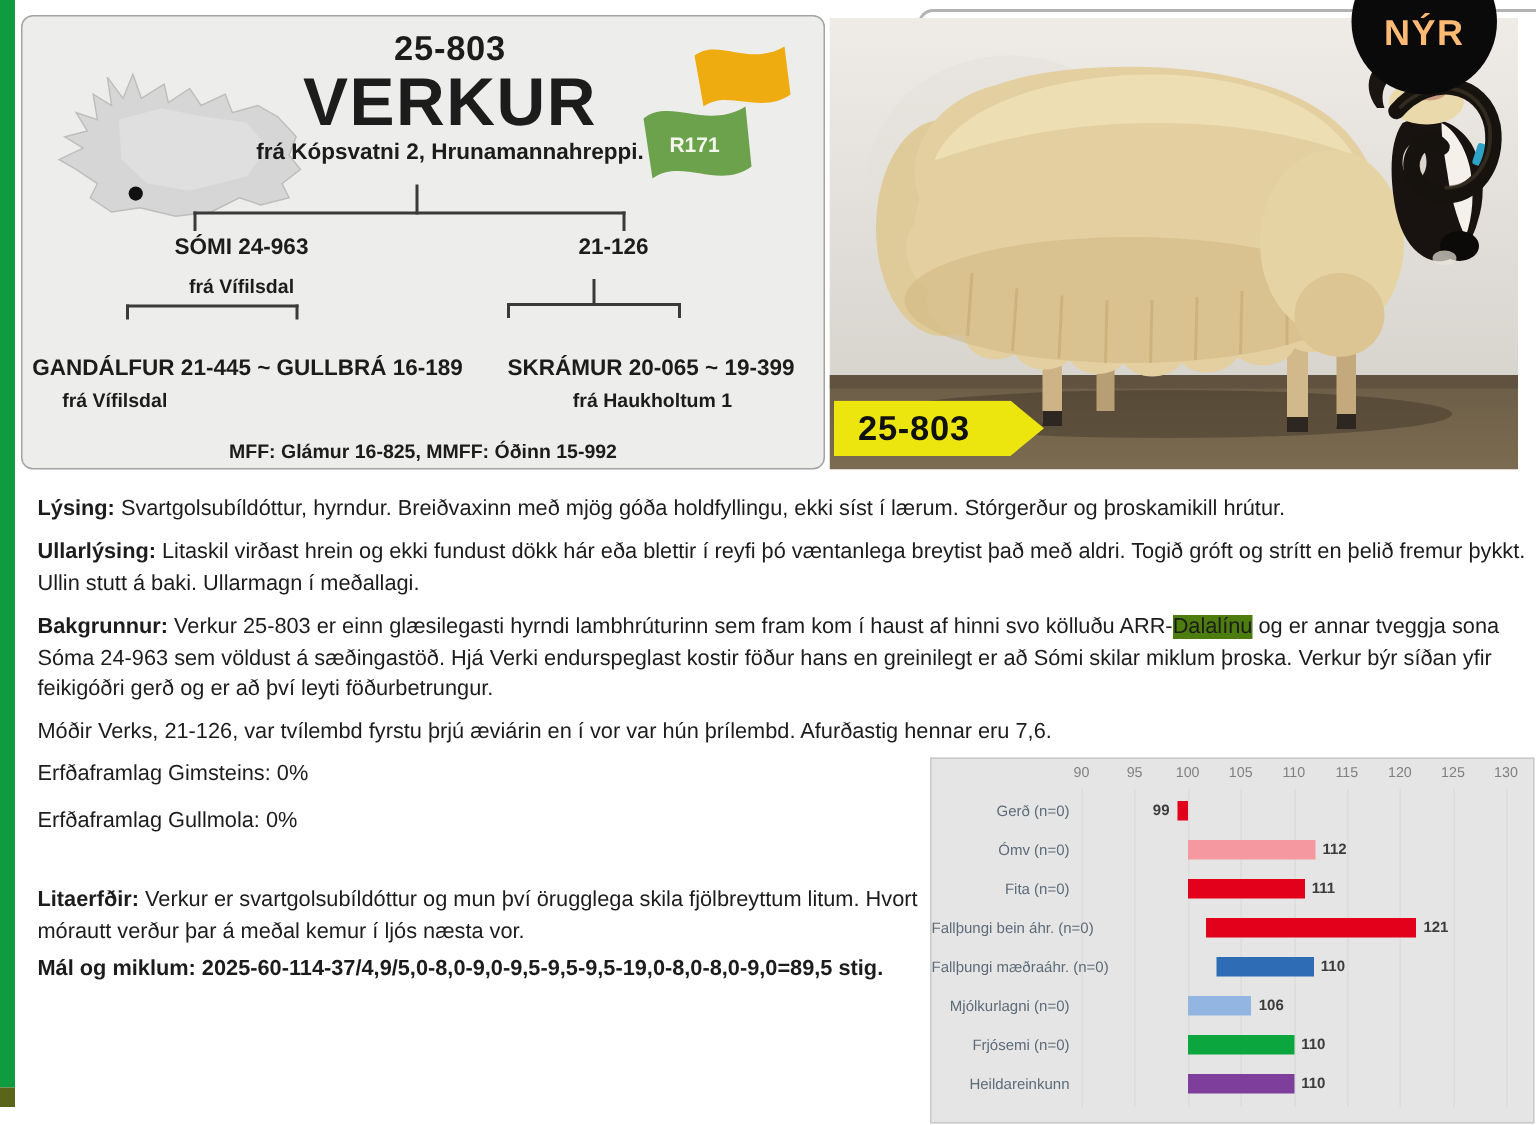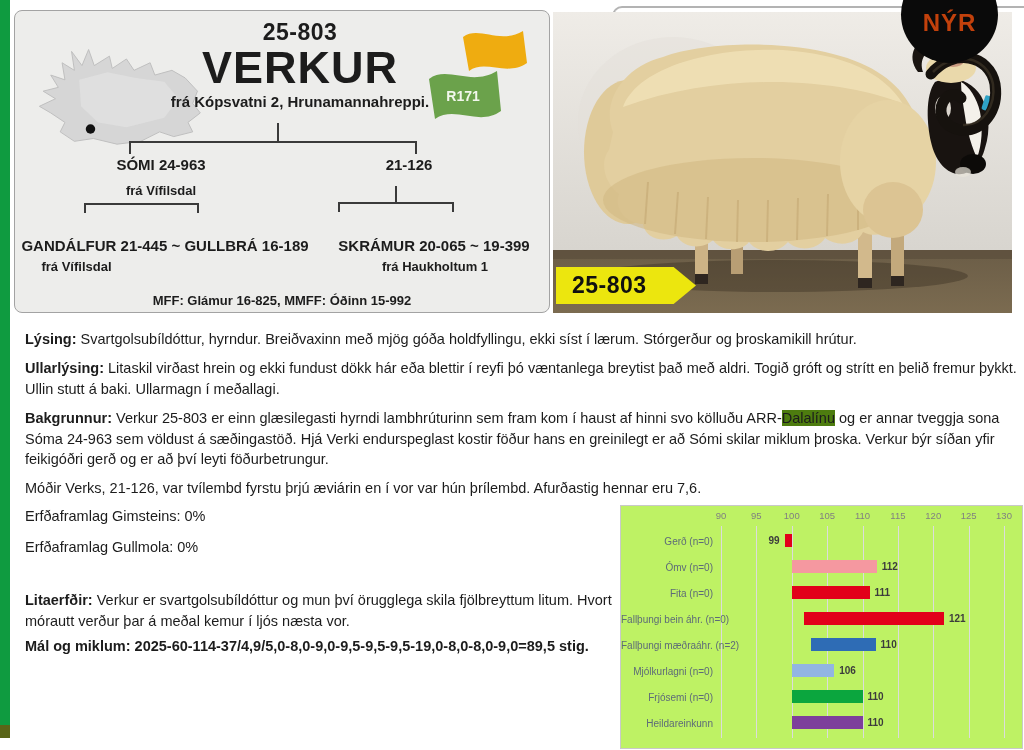--- a/index.html
+++ b/index.html
@@ -41,40 +41,40 @@
   .gp-left-origin{left:4px;top:248px;width:115px;}
   .gp-right-origin{left:330px;top:248px;width:180px;}
   .mff-line{left:0;right:0;top:282px;text-align:center;font-size:13px;font-weight:700;position:absolute;}
 
   
   .photo-frame-line{position:absolute;left:612px;top:6px;width:412px;height:22px;
       border-top:2px solid #B3B3B3;border-left:2px solid #B3B3B3;border-top-left-radius:10px;z-index:1;}
   .photo{position:absolute;left:553px;top:12px;width:459px;height:301px;z-index:2;}
   .new-badge{position:absolute;left:901px;top:-34px;width:97px;height:97px;border-radius:50%;
       background:#0A0A0A;z-index:5;display:flex;align-items:flex-end;justify-content:center;}
-  .new-badge span{color:#c2410c;font-weight:900;font-size:24px;letter-spacing:1px;padding-bottom:26px;}
+  .new-badge span{color:#fdba74;font-weight:900;font-size:24px;letter-spacing:1px;padding-bottom:26px;}
   .ear-tag{position:absolute;left:556px;top:267px;width:140px;height:37px;background:#ECE60E;z-index:4;
       clip-path:polygon(0 0,84% 0,100% 50%,84% 100%,0 100%);
       display:flex;align-items:center;}
   .ear-tag span{font-weight:700;font-size:23px;color:#101010;padding-left:16px;letter-spacing:.5px;}
 
   
   .desc-a{position:absolute;left:25px;top:329px;width:992px;font-size:14.5px;line-height:1.44;}
   .desc-a p{margin:0 0 8px 0;}
   .desc-b{position:absolute;left:25px;top:506px;width:594px;font-size:14.5px;line-height:1.44;}
   .desc-b p{margin:0;}
   .erfda{margin-bottom:10px !important;}
   .lita{margin-top:32px !important;}
   .prp{margin-top:9px !important;}
   .mal{margin-top:4px !important;font-weight:700;}
   b.lbl{font-weight:700;}
   .hl{background:#4d7c0f;}
 
   
-  .chart-card{position:absolute;left:620px;top:505px;width:403px;height:244px;background:#bef264;
+  .chart-card{position:absolute;left:620px;top:505px;width:403px;height:244px;background:#e5e5e5;
       border:1px solid #C9C9C9;box-sizing:border-box;z-index:3;}
   .chart-ticks{position:absolute;left:100px;right:18px;top:4px;height:12px;}
   .chart-ticks span{position:absolute;transform:translateX(-50%);font-size:9.5px;color:#808080;}
   .chart-grid{position:absolute;left:100px;right:18px;top:20px;bottom:10px;}
   .chart-grid div{position:absolute;top:0;bottom:0;width:1px;background:#DCDCDC;}
   .chart-rows{position:absolute;left:0;right:0;top:22px;}
   .chart-row{display:flex;height:26px;align-items:center;}
   .chart-row .cat{flex:0 0 100px;text-align:right;padding-right:8px;font-size:10px;color:#5D6B78;
       box-sizing:border-box;white-space:nowrap;}
   .chart-row .plot{flex:1;position:relative;height:26px;margin-right:18px;}
@@ -262,21 +262,21 @@
           </div>
         </div>
         <div class="chart-row">
           <div class="cat">Fallþungi bein áhr. (n=0)</div>
           <div class="plot">
             <div class="bar" style="left: 25%; width: 52.5%; background: rgb(226, 0, 26);"></div>
             <div class="val" style="left: calc(77.5% + 5px);">121</div>
           </div>
         </div>
         <div class="chart-row">
-          <div class="cat">Fallþungi mæðraáhr. (n=2)</div>
+          <div class="cat">Fallþungi mæðraáhr. (n=0)</div>
           <div class="plot">
             <div class="bar" style="left: 25%; width: 25%; background: rgb(46, 108, 181);"></div>
             <div class="val" style="left: calc(50% + 5px);">110</div>
           </div>
         </div>
         <div class="chart-row">
           <div class="cat">Mjólkurlagni (n=0)</div>
           <div class="plot">
             <div class="bar" style="left: 25%; width: 15%; background: rgb(146, 181, 226);"></div>
             <div class="val" style="left: calc(40% + 5px); text-align: right;">106</div>

